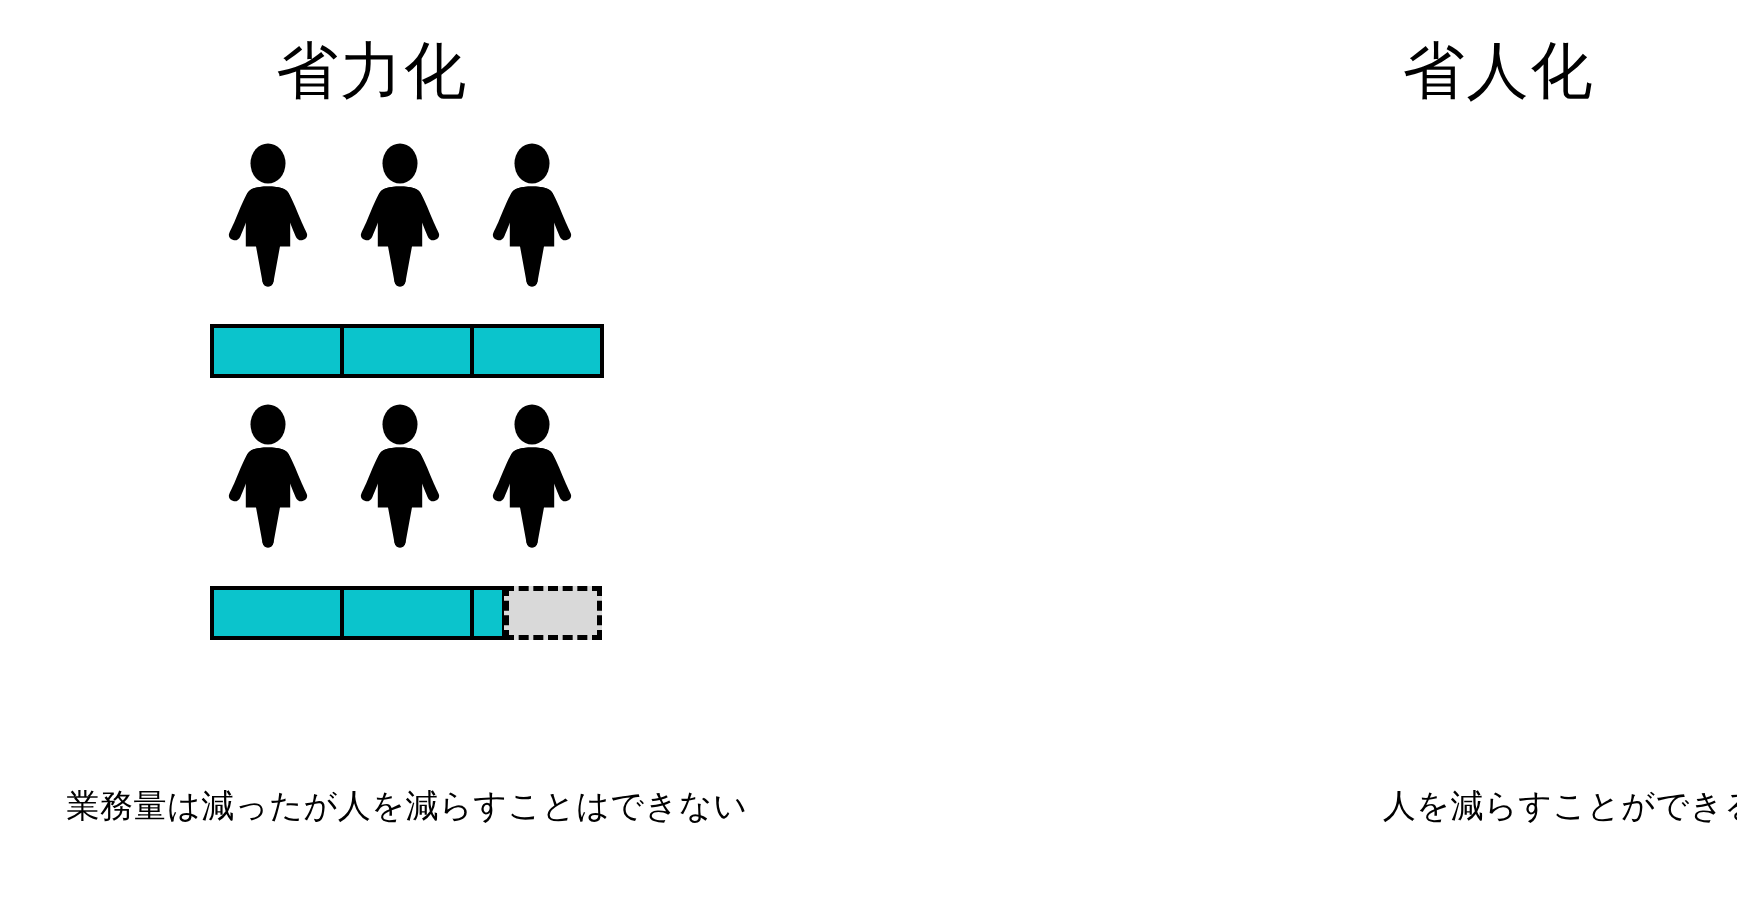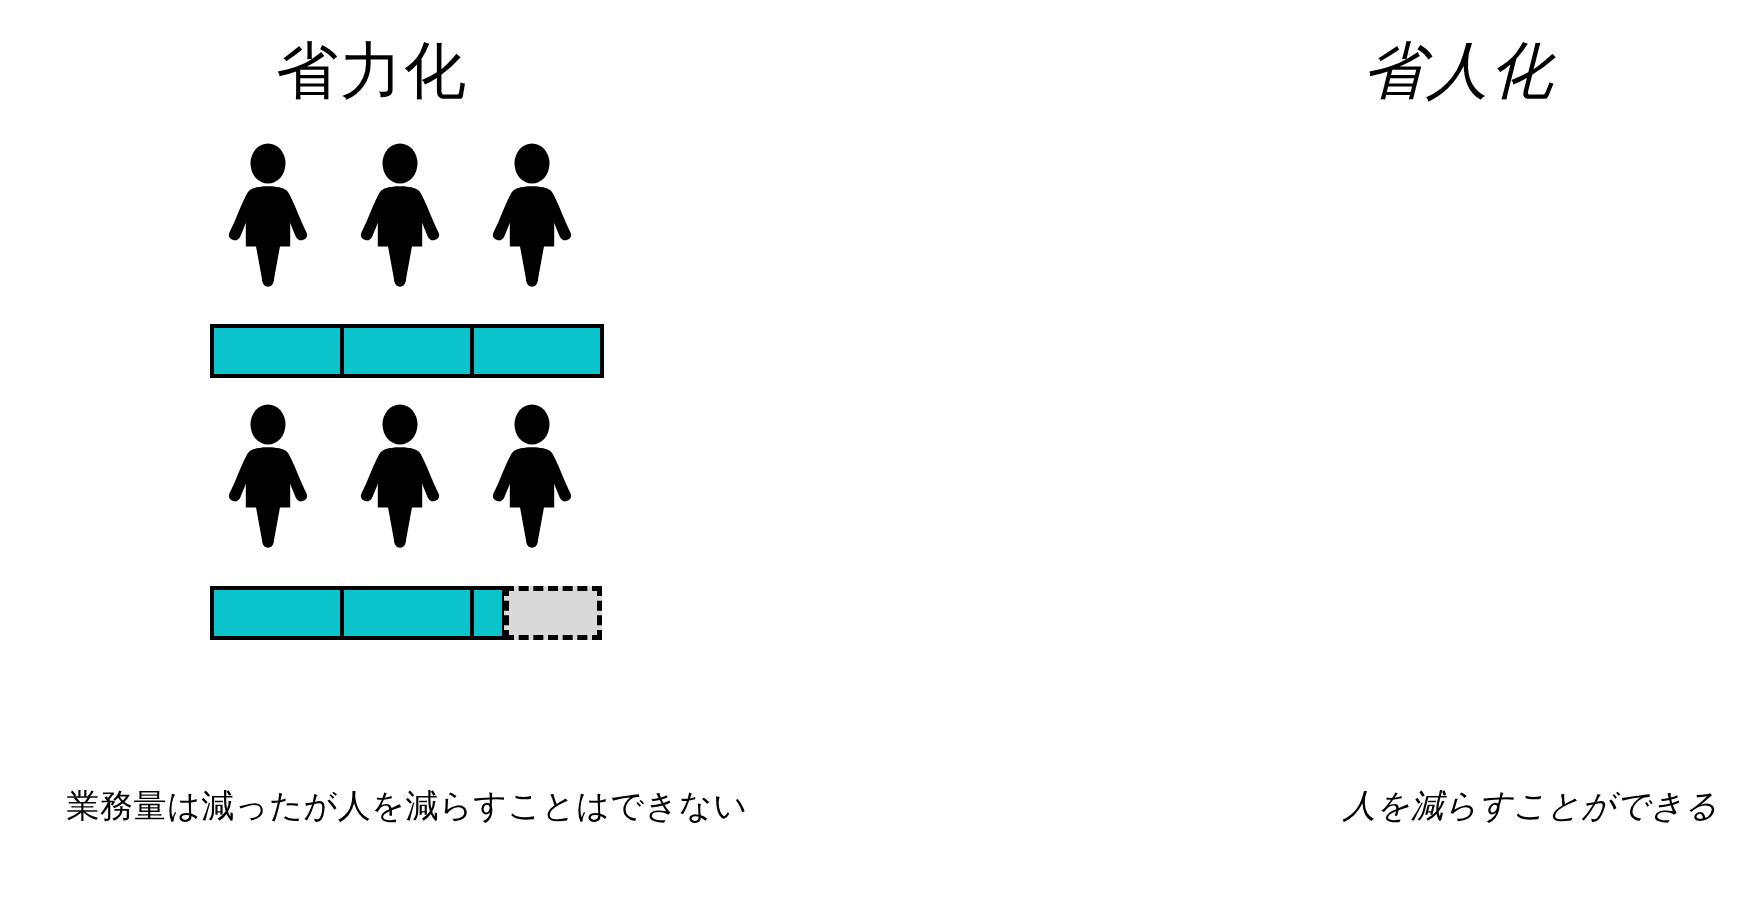--- a/index.html
+++ b/index.html
@@ -22,21 +22,21 @@
     height: 912px;
     background: #ffffff;
   }
 
   .panel {
     position: absolute;
     top: 0;
     height: 912px;
   }
   .panel-left  { left: 0px;   width: 880px; }
-  .panel-right { left: 840px; width: 857px; font-style: italic; }
+  .panel-right { left: 880px; width: 857px; }
 
   .panel-title {
     position: absolute;
     top: 32px;
     width: 100%;
     text-align: center;
     font-size: 62px;
     line-height: 78px;
     font-weight: 400;
     letter-spacing: 2px;

